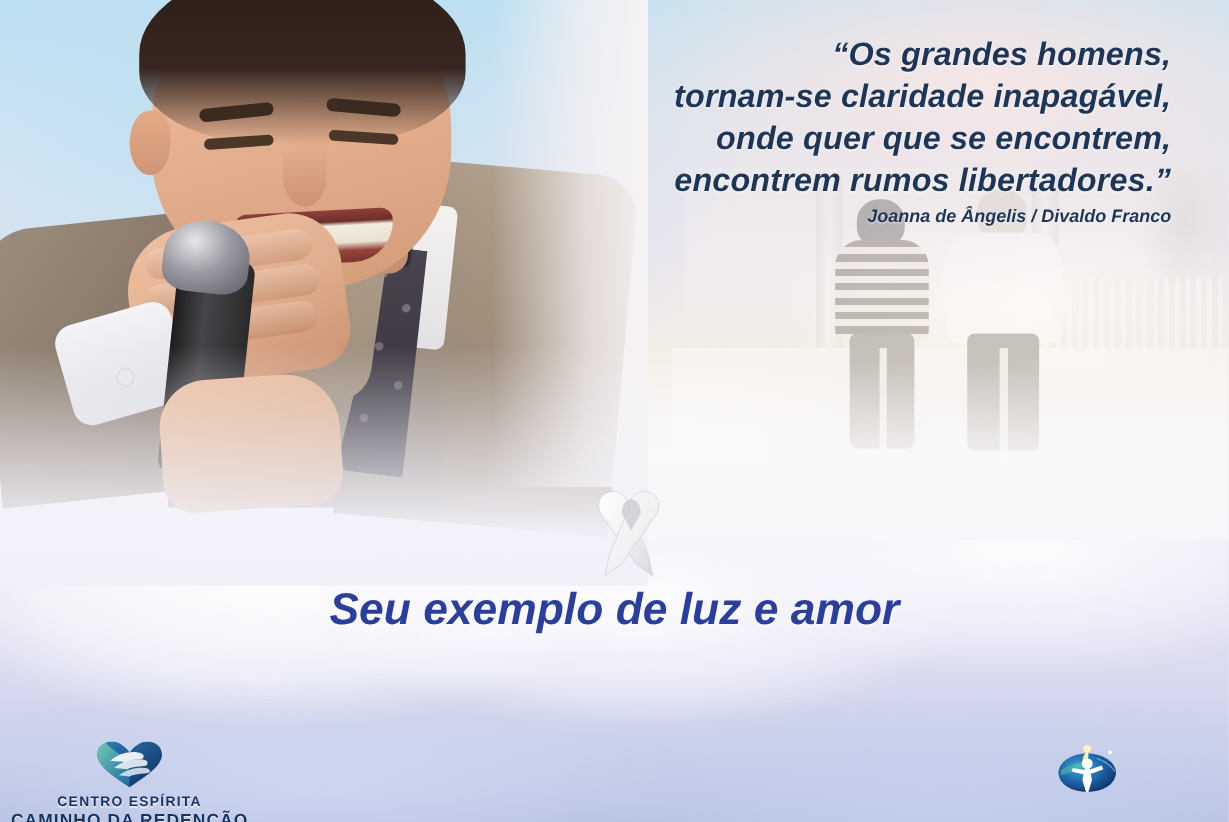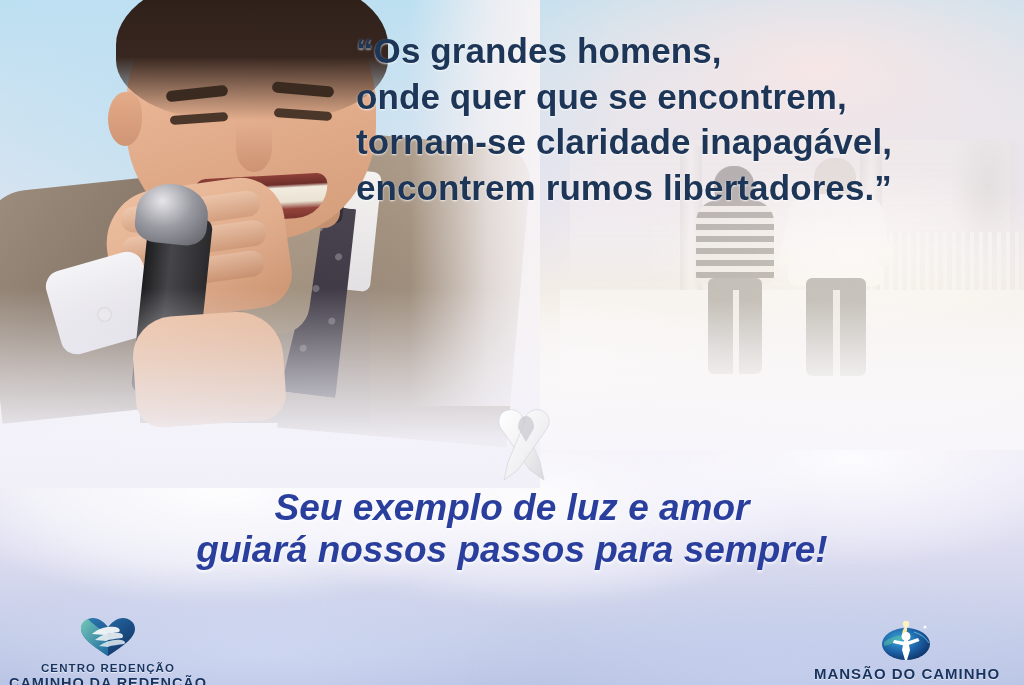--- a/index.html
+++ b/index.html
@@ -212,24 +212,24 @@
     background:linear-gradient(180deg,rgba(244,243,248,0) 0%,rgba(244,243,250,.55) 42%,rgba(243,242,250,.95) 76%,#f1f0f8 100%);
   }
   .portrait-edge{
     position:absolute;left:420px;top:-12px;width:130px;height:430px;
     background:linear-gradient(90deg,rgba(244,240,242,0) 0%,rgba(246,242,244,.72) 60%,rgba(247,243,245,.95) 100%);
   }
 
   
   .quote{
     position:absolute;right:48px;top:28px;width:620px;
-    text-align:left;
+    text-align:right;
     color:#1d3557;
-    font-weight:bold;
-    font-size:35px;line-height:1.3;
+    font-style:italic;font-weight:bold;
+    font-size:27px;line-height:1.3;
     letter-spacing:.1px;
     text-shadow:0 1px 2px rgba(255,255,255,.8);
   }
   .quote-line{display:block;white-space:nowrap;}
   .quote-attr{
     position:absolute;right:48px;top:172px;width:620px;
     text-align:right;color:#1d3557;
     font-style:italic;font-weight:bold;font-size:15px;
     text-shadow:0 1px 2px rgba(255,255,255,.75);
   }
@@ -331,45 +331,45 @@
     <div class="ph-cuffbtn"></div>
     <div class="ph-mic"></div>
     <div class="ph-micball"></div>
     <div class="ph-hand2"></div>
     <div class="portrait-edge"></div>
     <div class="portrait-fade"></div>
   </div>
 
   <div class="quote">
     <span class="quote-line">“Os grandes homens,</span>
+    <span class="quote-line">tornam-se claridade inapagável,</span>
     <span class="quote-line">onde quer que se encontrem,</span>
-    <span class="quote-line">tornam-se claridade inapagável,</span>
     <span class="quote-line">encontrem rumos libertadores.”</span>
   </div>
+  <div class="quote-attr">Joanna de Ângelis / Divaldo Franco</div>
 
   <div class="ribbon">
     <svg width="96" height="84" viewBox="0 0 96 84" aria-hidden="true">
       <defs>
         <linearGradient id="rg" x1="0" y1="0" x2="1" y2="1">
           <stop offset="0%" stop-color="#ffffff"></stop>
           <stop offset="55%" stop-color="#f1f1f3"></stop>
           <stop offset="100%" stop-color="#d9d9de"></stop>
         </linearGradient>
       </defs>
       <g transform="translate(2,2)">
         <path d="M46 16 C46 6 38 0 30 2 C21 4 18 14 24 22 L52 62 L66 72 L62 54 Z" fill="url(#rg)" stroke="#cfcfd6" stroke-width="0.6"></path>
         <path d="M46 16 C46 6 54 0 62 2 C71 4 74 14 68 22 L40 62 L26 72 L30 54 Z" fill="url(#rg)" stroke="#cfcfd6" stroke-width="0.6"></path>
         <path d="M40 20 C40 12 44 8 48 8 C52 8 56 12 56 20 L48 34 Z" fill="#c9c9d0" opacity="0.75"></path>
       </g>
     </svg>
   </div>
 
   <div class="headline">
     <span class="hl-2">Seu exemplo de luz e amor</span>
-    <span class="hl-3">guiará nossos passos para sempre!</span>
   </div>
 
   <div class="logo-left">
     <span class="logo-mark">
       <svg width="58" height="40" viewBox="0 0 58 40" aria-hidden="true">
         <defs>
           <linearGradient id="hg" x1="0" y1="0" x2="1" y2="1">
             <stop offset="0%" stop-color="#2f7fb8"></stop>
             <stop offset="55%" stop-color="#1b4e86"></stop>
             <stop offset="100%" stop-color="#10305c"></stop>
@@ -380,21 +380,21 @@
           </linearGradient>
         </defs>
         <path d="M29 38 C12 27 2 19 2 11 C2 4 8 0 14 0 C20 0 25 4 29 9 C33 4 38 0 44 0 C50 0 56 4 56 11 C56 19 46 27 29 38 Z" fill="url(#hg)"></path>
         <path d="M29 38 C12 27 2 19 2 11 C2 6 5 2 9 1 C14 6 22 12 29 16 Z" fill="url(#hgl)" opacity="0.85"></path>
         <path d="M13 16 C20 10 28 8 36 9 C40 9.5 42 12 40 14 C36 15 30 15 26 17 Z" fill="#f4f7f8" opacity="0.95"></path>
         <path d="M16 22 C23 16 32 14 40 15 C44 15.5 45 18 43 20 C38 21 31 21 27 23 Z" fill="#e6eef2" opacity="0.92"></path>
         <path d="M20 28 C27 23 35 21 42 22 C46 22.5 47 25 45 26 C40 27 33 27 29 29 Z" fill="#d7e4ec" opacity="0.9"></path>
       </svg>
     </span>
     <span class="logo-text">
-      <span class="lt-small">CENTRO REDENÇÃO</span>
+      <span class="lt-small">CENTRO ESPÍRITA</span>
       <span class="lt-big">CAMINHO DA REDENÇÃO</span>
     </span>
   </div>
 
   <div class="logo-right">
     <span class="logo-mark">
       <svg width="54" height="44" viewBox="0 0 54 44" aria-hidden="true">
         <defs>
           <radialGradient id="gg" cx="38%" cy="36%" r="72%">
             <stop offset="0%" stop-color="#3fa8d8"></stop>
@@ -412,18 +412,15 @@
         <path d="M34 14 C40 16 46 20 49 25" stroke="#7fd0ef" stroke-width="1.2" fill="none" opacity="0.6"></path>
         <path d="M26 8 C22 12 21 16 24 19 C27 15 28 11 26 8 Z" fill="url(#fl)"></path>
         <circle cx="26" cy="6" r="3.2" fill="#fff4bf"></circle>
         <path d="M26 14 C23 14 21.5 16 21.5 18.5 C21.5 21 23 22.5 26 22.5 C29 22.5 30.5 21 30.5 18.5 C30.5 16 29 14 26 14 Z" fill="#ffffff"></path>
         <path d="M24 22 L28 22 L30 32 L27 42 L25 42 L22 32 Z" fill="#ffffff"></path>
         <path d="M26 24 L14 22 L13 25 L26 28 Z" fill="#ffffff"></path>
         <path d="M26 24 L38 20 L39.5 23 L26 28 Z" fill="#ffffff"></path>
         <circle cx="45" cy="9" r="1.6" fill="#ffffff" opacity="0.9"></circle>
       </svg>
     </span>
-    <span class="logo-text">
-      <span class="lt-one">MANSÃO DO CAMINHO</span>
-    </span>
   </div>
 
 </div>
 
 </body></html>

